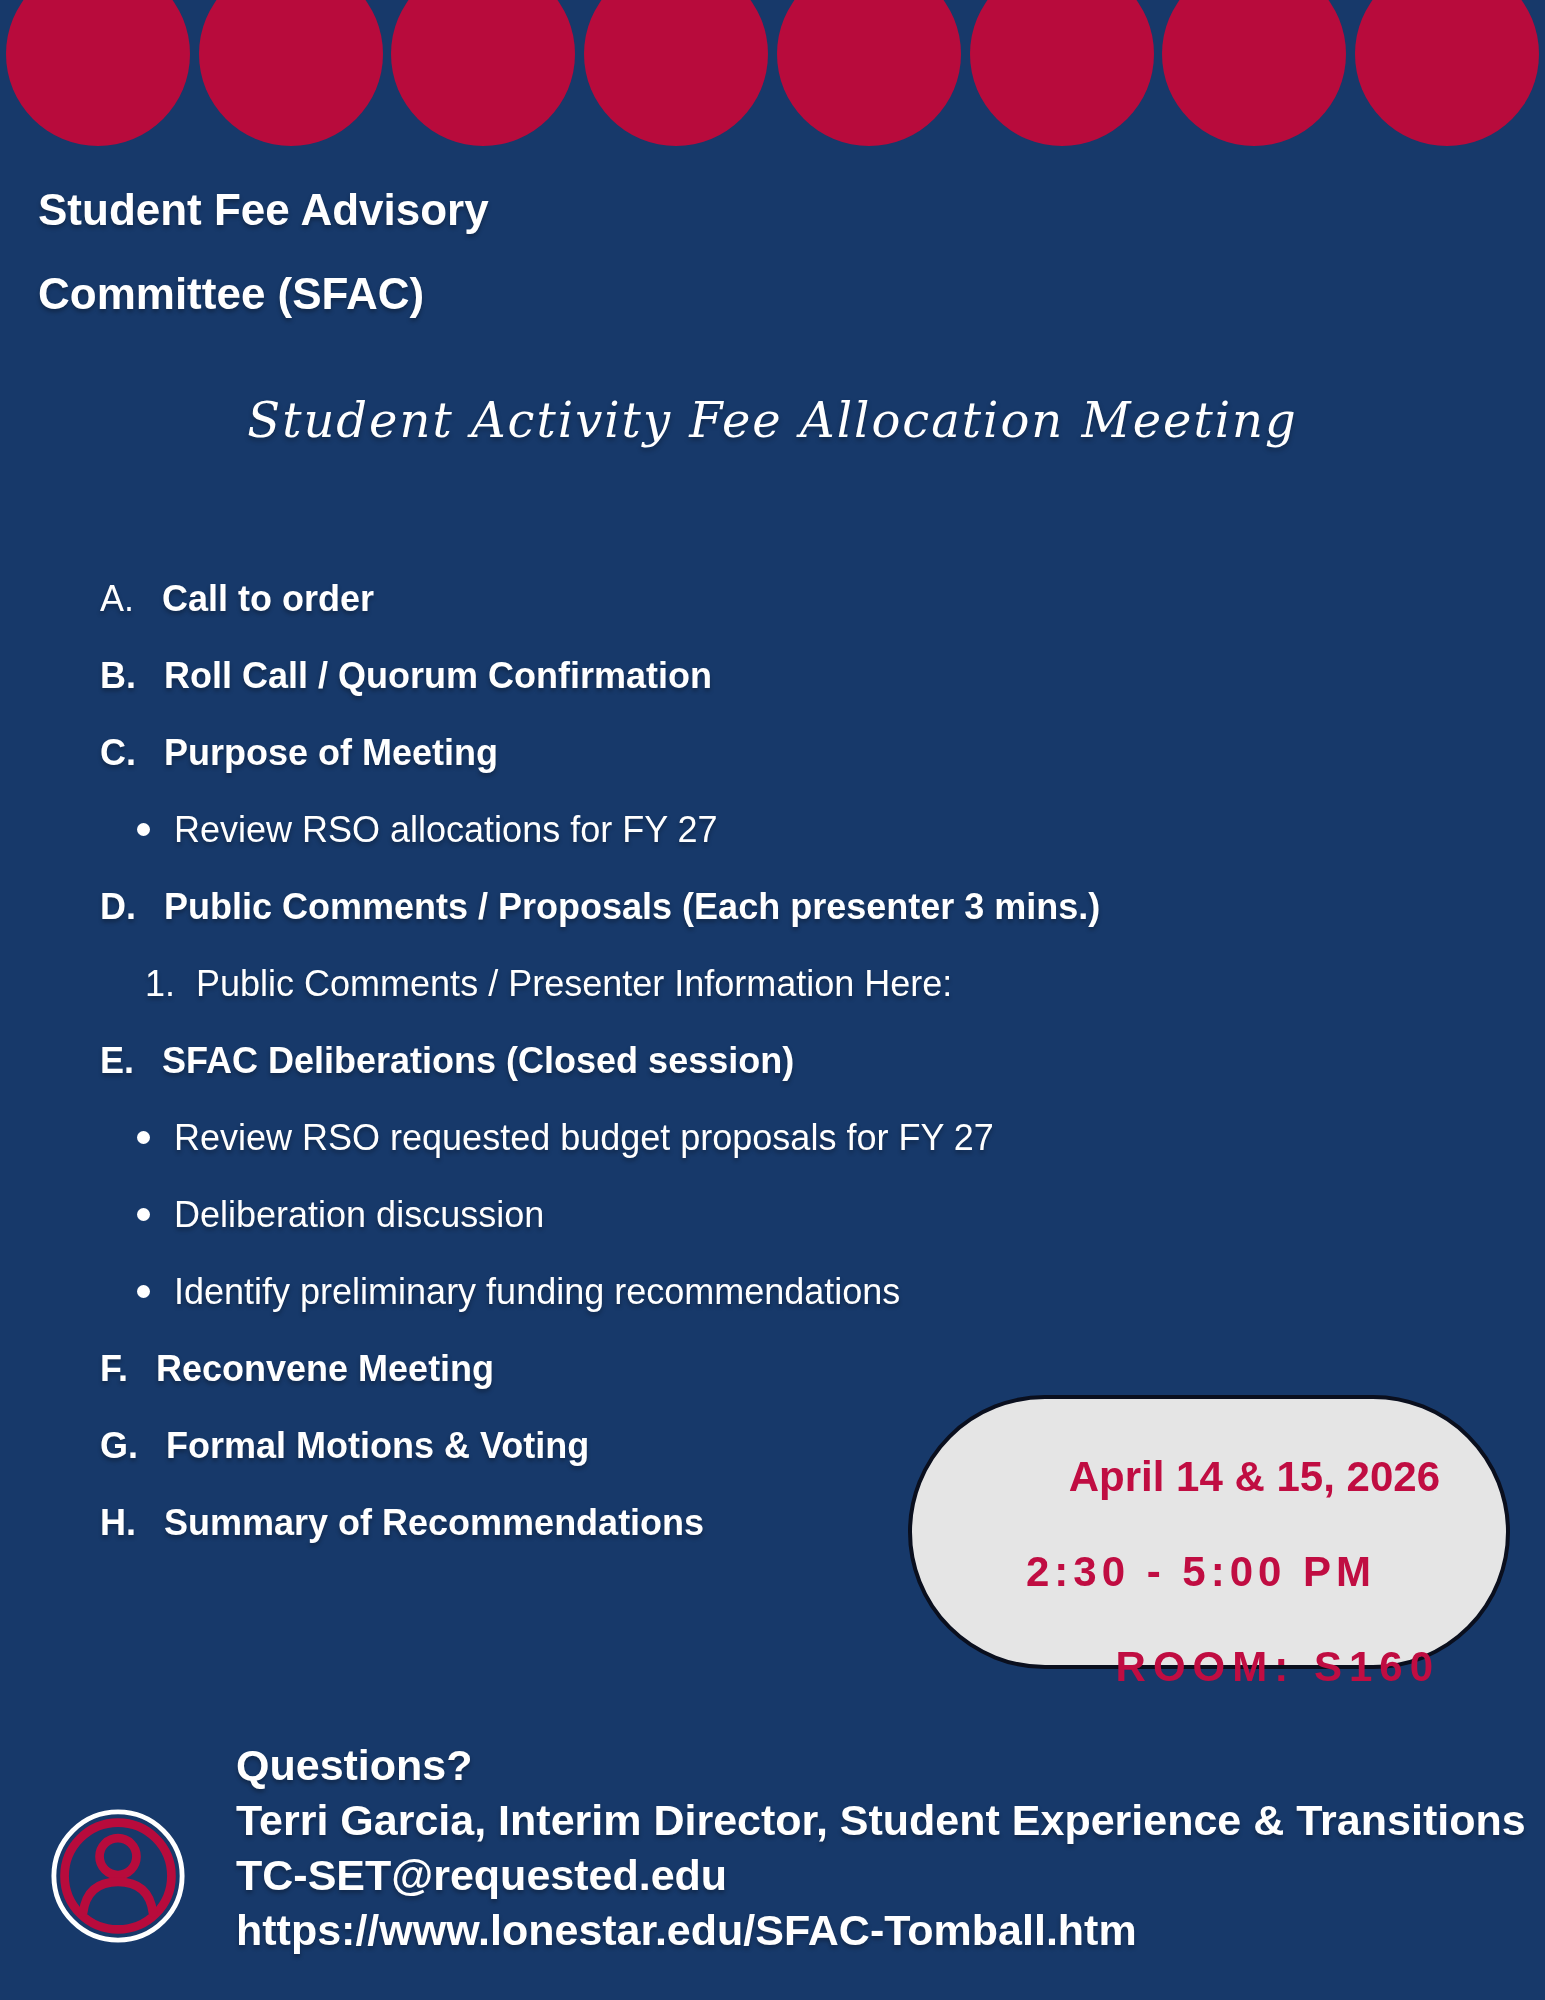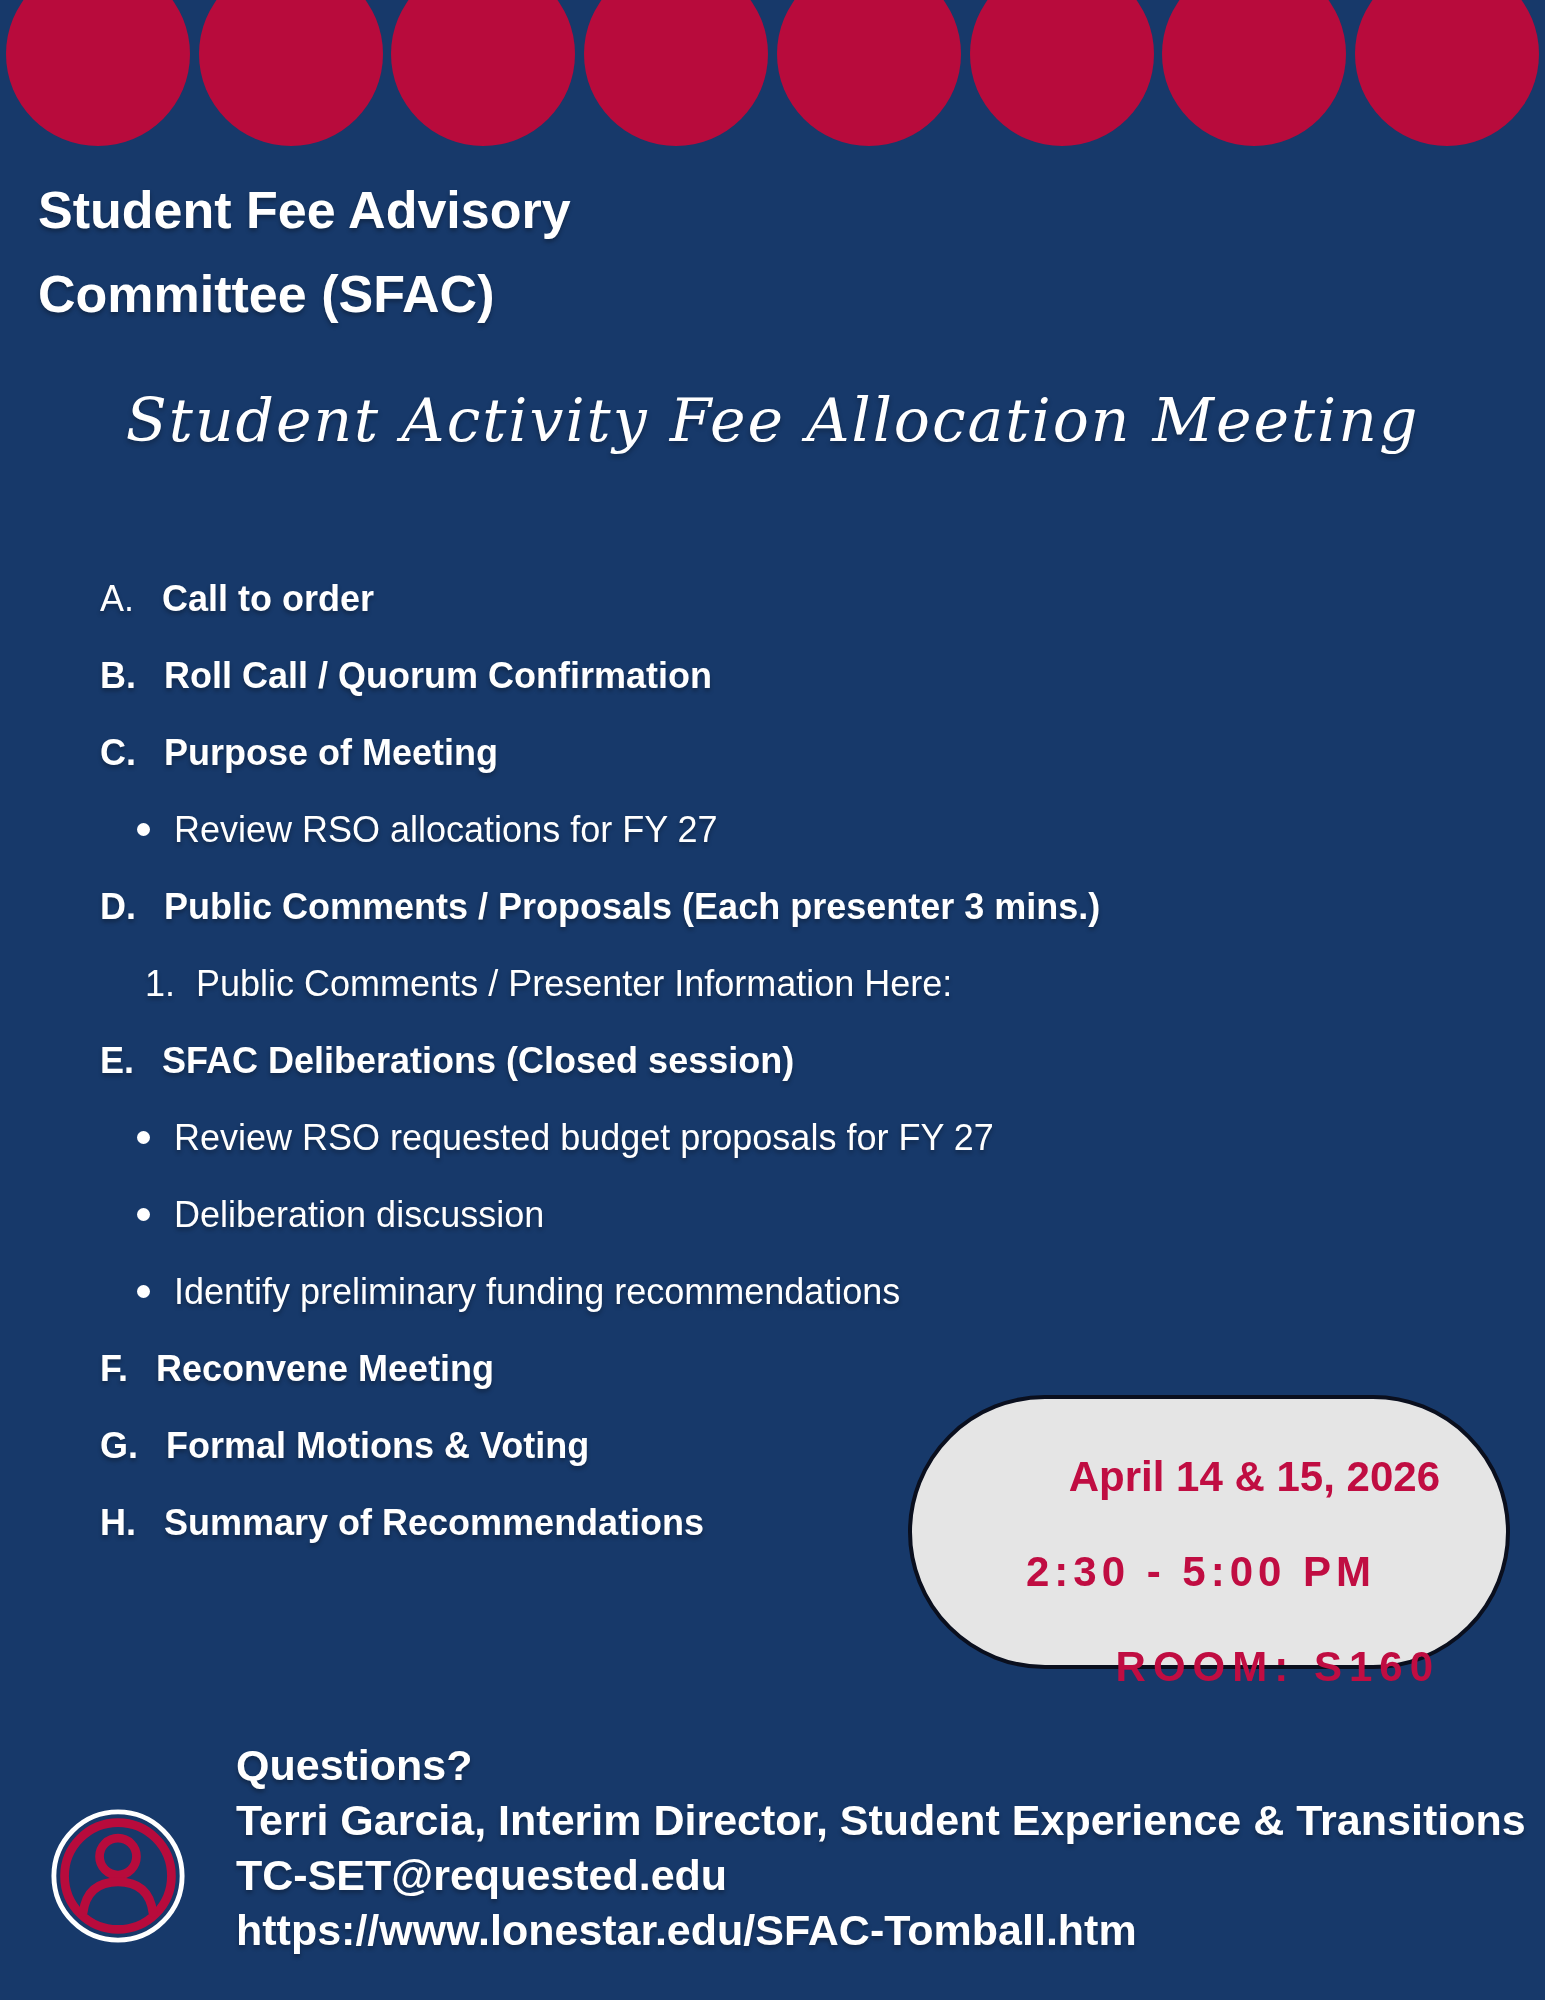--- a/index.html
+++ b/index.html
@@ -18,32 +18,32 @@
     padding:0 6px;
   }
   .circle-row .circle{
     flex:none;width:184px;height:184px;border-radius:50%;
     margin-top:-38px;
     background:#B80B3C;
   }
   
   .org-heading{
     position:absolute;left:38px;top:168px;
-    color:#fff;font-weight:700;font-size:52px;line-height:84px;
+    color:#fff;font-weight:700;font-size:44px;line-height:84px;
     text-shadow:0 3px 4px rgba(0,0,0,0.30);
     white-space:nowrap;
   }
   
   .script-title{
     position:absolute;left:0;top:330px;width:100%;height:180px;
     display:flex;align-items:center;justify-content:center;
     color:#fff;
     font-family:"DejaVu Serif", serif;
     font-style:italic;font-weight:400;
-    font-size:60px;letter-spacing:2px;
+    font-size:48px;letter-spacing:2px;
     text-shadow:0 3px 5px rgba(0,0,0,0.30);
     white-space:nowrap;
   }
   
   .agenda{
     position:absolute;left:100px;top:560px;width:1320px;
     color:#fff;
     text-shadow:0 3px 4px rgba(0,0,0,0.30);
   }
   .agenda-row{

